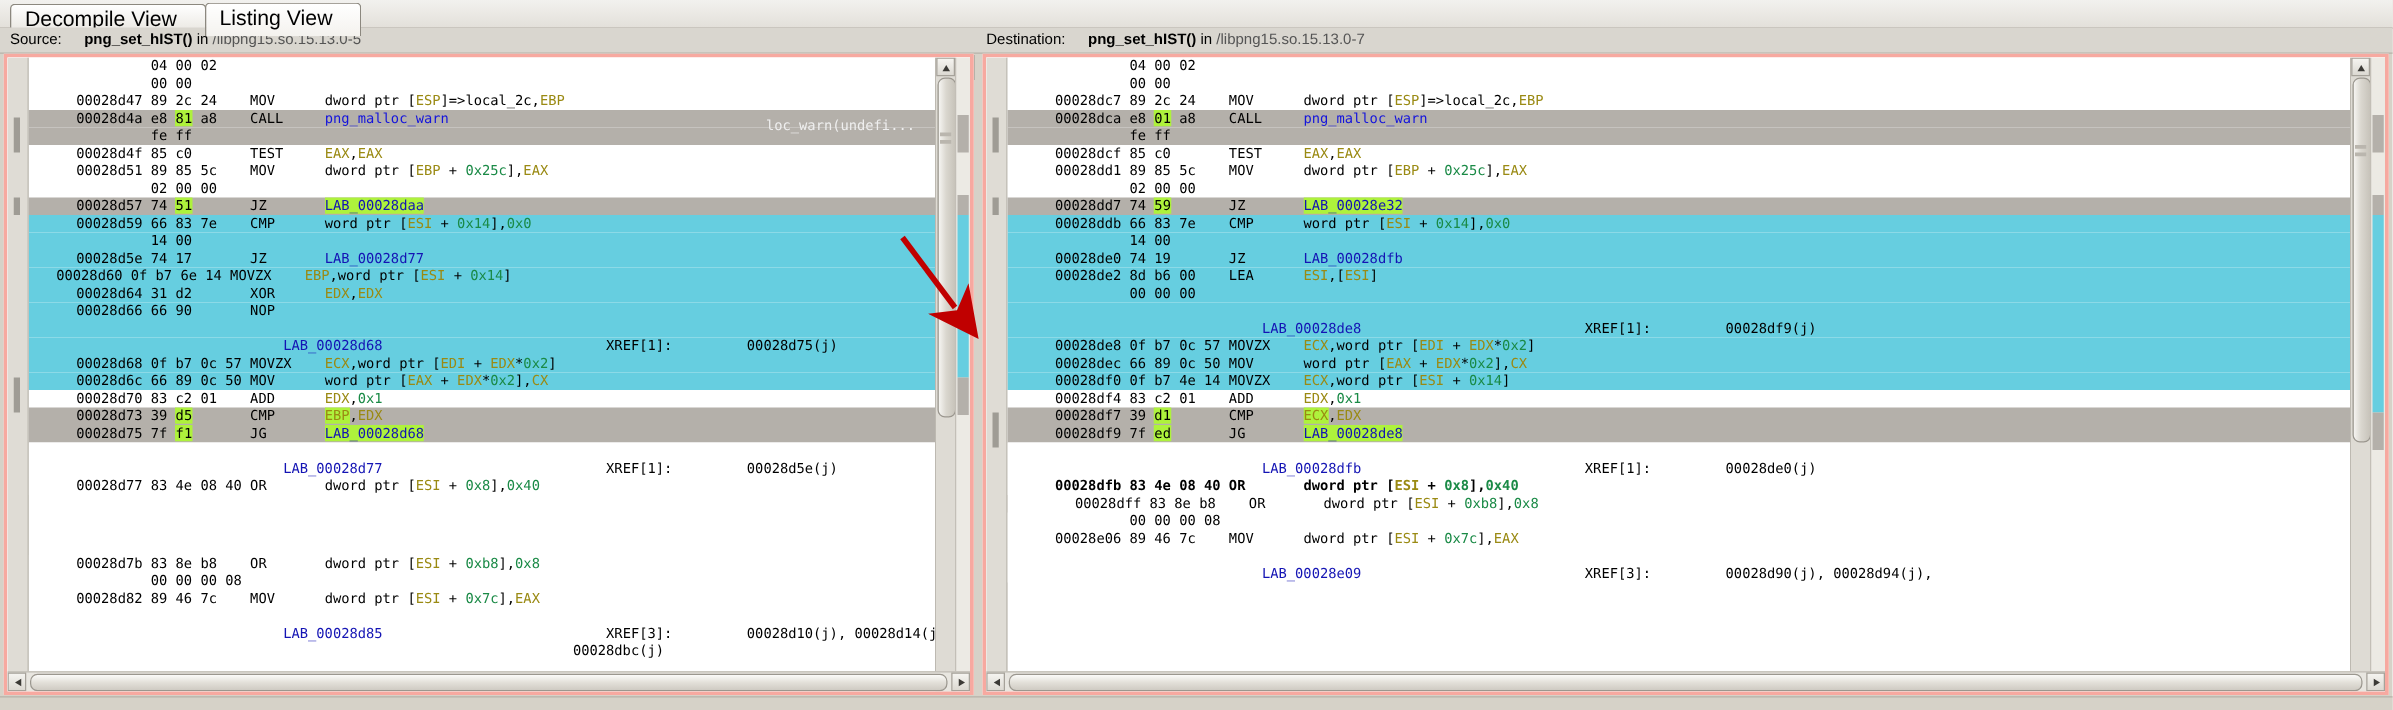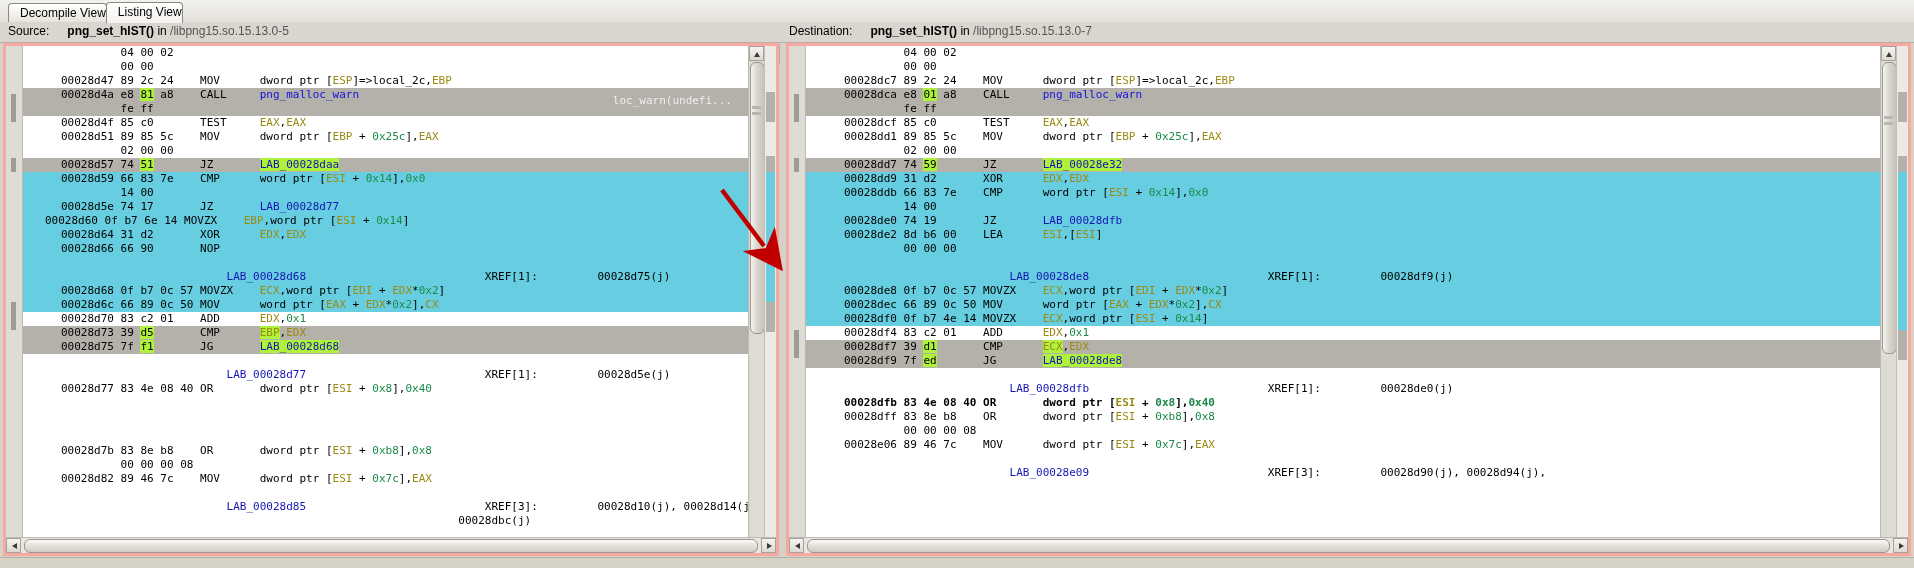--- a/index.html
+++ b/index.html
@@ -11,22 +11,22 @@
     -webkit-font-smoothing:none;
   }
   
   .tabbar{
     position:absolute;left:0;top:0;width:1914px;height:22px;
     background:linear-gradient(to bottom,#f2f1ee 0%,#e3e0da 100%);
     border-bottom:1px solid #9a968d;
   }
   .tabbar .tabs{position:absolute;left:8px;top:2px;display:flex;align-items:flex-end;}
   .tab{
-    font-family:"Liberation Sans",sans-serif;font-size:12px;
-    padding:2px 0 3px 11px;
+    font-family:"Liberation Sans",sans-serif;font-size:17px;
+    padding:2px 22px 3px 11px;
     border:1px solid #8c887f;border-bottom:none;
     border-radius:4px 4px 0 0;
     background:linear-gradient(to bottom,#ffffff 0%,#e6e3dc 100%);
     color:#000;margin-right:-1px;position:relative;
   }
   .tab.selected{
     background:linear-gradient(to bottom,#ffffff 0%,#f4f2ee 100%);
     z-index:3;padding-bottom:4px;
   }
   
@@ -231,38 +231,37 @@
     <div class="code" id="dst-code">
         <div class="row h-white" style="padding-left: 38px;"><span class="c-addr">         </span><span class="c-mn">04 00 02    </span><span class="c-mn">         </span></div>
         <div class="row h-white" style="padding-left: 38px;"><span class="c-addr">         </span><span class="c-mn">00 00       </span><span class="c-mn">         </span></div>
         <div class="row h-white" style="padding-left: 38px;"><span class="c-addr">00028dc7 </span><span class="c-mn">89 2c 24    </span><span class="c-mn">MOV      </span>dword ptr [<span class="c-reg">ESP</span>]=&gt;local_2c,<span class="c-reg">EBP</span></div>
         <div class="row h-grey" style="padding-left: 38px;"><span class="c-addr">00028dca </span><span class="c-mn">e8 <span class="hl">01</span> a8    </span><span class="c-mn">CALL     </span><span class="c-call">png_malloc_warn</span></div>
         <div class="row h-grey" style="padding-left: 38px;"><span class="c-addr">         </span><span class="c-mn">fe ff       </span><span class="c-mn">         </span></div>
         <div class="row h-white" style="padding-left: 38px;"><span class="c-addr">00028dcf </span><span class="c-mn">85 c0       </span><span class="c-mn">TEST     </span><span class="c-reg">EAX</span>,<span class="c-reg">EAX</span></div>
         <div class="row h-white" style="padding-left: 38px;"><span class="c-addr">00028dd1 </span><span class="c-mn">89 85 5c    </span><span class="c-mn">MOV      </span>dword ptr [<span class="c-reg">EBP</span> + <span class="c-num">0x25c</span>],<span class="c-reg">EAX</span></div>
         <div class="row h-white" style="padding-left: 38px;"><span class="c-addr">         </span><span class="c-mn">02 00 00    </span><span class="c-mn">         </span></div>
         <div class="row h-grey" style="padding-left: 38px;"><span class="c-addr">00028dd7 </span><span class="c-mn">74 <span class="hl">59</span>       </span><span class="c-mn">JZ       </span><span class="lbl-hl">LAB_00028e32</span></div>
-        <div class="row h-cyan" style="padding-left: 38px;"><span class="c-addr">00028dd9 </span><span class="c-mn">31 d2       </span><span class="c-mn">XOR      </span><span class="c-reg">EDX</span>,<span class="c-reg">EDX</span></div>
         <div class="row h-cyan" style="padding-left: 38px;"><span class="c-addr">00028ddb </span><span class="c-mn">66 83 7e    </span><span class="c-mn">CMP      </span>word ptr [<span class="c-reg">ESI</span> + <span class="c-num">0x14</span>],<span class="c-num">0x0</span></div>
         <div class="row h-cyan" style="padding-left: 38px;"><span class="c-addr">         </span><span class="c-mn">14 00       </span><span class="c-mn">         </span></div>
         <div class="row h-cyan" style="padding-left: 38px;"><span class="c-addr">00028de0 </span><span class="c-mn">74 19       </span><span class="c-mn">JZ       </span><span class="c-lbl">LAB_00028dfb</span></div>
         <div class="row h-cyan" style="padding-left: 38px;"><span class="c-addr">00028de2 </span><span class="c-mn">8d b6 00    </span><span class="c-mn">LEA      </span><span class="c-reg">ESI</span>,[<span class="c-reg">ESI</span>]</div>
         <div class="row h-cyan" style="padding-left: 38px;"><span class="c-addr">         </span><span class="c-mn">00 00 00    </span><span class="c-mn">         </span></div>
         <div class="row h-cyan" style="padding-left: 38px;"><span class="c-addr">         </span><span class="c-mn">            </span><span class="c-mn">         </span></div>
         <div class="row h-cyan" style="padding-left: 38px;"><span class="c-pl">                         </span><span class="c-lbl">LAB_00028de8</span><span class="c-xref">                           XREF[1]:         00028df9(j)</span></div>
         <div class="row h-cyan" style="padding-left: 38px;"><span class="c-addr">00028de8 </span><span class="c-mn">0f b7 0c 57 </span><span class="c-mn">MOVZX    </span><span class="c-reg">ECX</span>,word ptr [<span class="c-reg">EDI</span> + <span class="c-reg">EDX</span>*<span class="c-num">0x2</span>]</div>
         <div class="row h-cyan" style="padding-left: 38px;"><span class="c-addr">00028dec </span><span class="c-mn">66 89 0c 50 </span><span class="c-mn">MOV      </span>word ptr [<span class="c-reg">EAX</span> + <span class="c-reg">EDX</span>*<span class="c-num">0x2</span>],<span class="c-reg">CX</span></div>
         <div class="row h-cyan" style="padding-left: 38px;"><span class="c-addr">00028df0 </span><span class="c-mn">0f b7 4e 14 </span><span class="c-mn">MOVZX    </span><span class="c-reg">ECX</span>,word ptr [<span class="c-reg">ESI</span> + <span class="c-num">0x14</span>]</div>
         <div class="row h-white" style="padding-left: 38px;"><span class="c-addr">00028df4 </span><span class="c-mn">83 c2 01    </span><span class="c-mn">ADD      </span><span class="c-reg">EDX</span>,<span class="c-num">0x1</span></div>
         <div class="row h-grey" style="padding-left: 38px;"><span class="c-addr">00028df7 </span><span class="c-mn">39 <span class="hl">d1</span>       </span><span class="c-mn">CMP      </span><span class="hl c-reg">ECX</span><span class="c-pl">,</span><span class="c-reg">EDX</span></div>
         <div class="row h-grey" style="padding-left: 38px;"><span class="c-addr">00028df9 </span><span class="c-mn">7f <span class="hl">ed</span>       </span><span class="c-mn">JG       </span><span class="lbl-hl">LAB_00028de8</span></div>
         <div class="row h-white" style="padding-left: 38px;"><span class="c-addr">         </span><span class="c-mn">            </span><span class="c-mn">         </span></div>
         <div class="row h-white" style="padding-left: 38px;"><span class="c-pl">                         </span><span class="c-lbl">LAB_00028dfb</span><span class="c-xref">                           XREF[1]:         00028de0(j)</span></div>
         <div class="row h-white" style="padding-left: 38px; font-weight: bold;"><span class="c-addr">00028dfb </span><span class="c-mn">83 4e 08 40 </span><span class="c-mn">OR       </span>dword ptr [<span class="c-reg">ESI</span> + <span class="c-num">0x8</span>],<span class="c-num">0x40</span></div>
-        <div class="row h-white" style="padding-left: 38px;"><span class="c-addr">00028dff </span><span class="c-mn">83 8e b8    </span><span class="c-mn">OR       </span>dword ptr [<span class="c-reg">ESI</span> + <span class="c-num">0xb8</span>],<span class="c-num">0x8</span></div>
+        <div class="row h-white" style="padding-left: 38px; margin-left: 16px;"><span class="c-addr">00028dff </span><span class="c-mn">83 8e b8    </span><span class="c-mn">OR       </span>dword ptr [<span class="c-reg">ESI</span> + <span class="c-num">0xb8</span>],<span class="c-num">0x8</span></div>
         <div class="row h-white" style="padding-left: 38px;"><span class="c-addr">         </span><span class="c-mn">00 00 00 08 </span><span class="c-mn">         </span></div>
         <div class="row h-white" style="padding-left: 38px;"><span class="c-addr">00028e06 </span><span class="c-mn">89 46 7c    </span><span class="c-mn">MOV      </span>dword ptr [<span class="c-reg">ESI</span> + <span class="c-num">0x7c</span>],<span class="c-reg">EAX</span></div>
         <div class="row h-white" style="padding-left: 38px;"><span class="c-addr">         </span><span class="c-mn">            </span><span class="c-mn">         </span></div>
         <div class="row h-white" style="padding-left: 38px;"><span class="c-pl">                         </span><span class="c-lbl">LAB_00028e09</span><span class="c-xref">                           XREF[3]:         00028d90(j), 00028d94(j),</span></div>
       </div>
 
     <div class="vscroll" style="right:12px;">
       <div class="trk"></div>
       <div class="arr up">
           <i></i>

